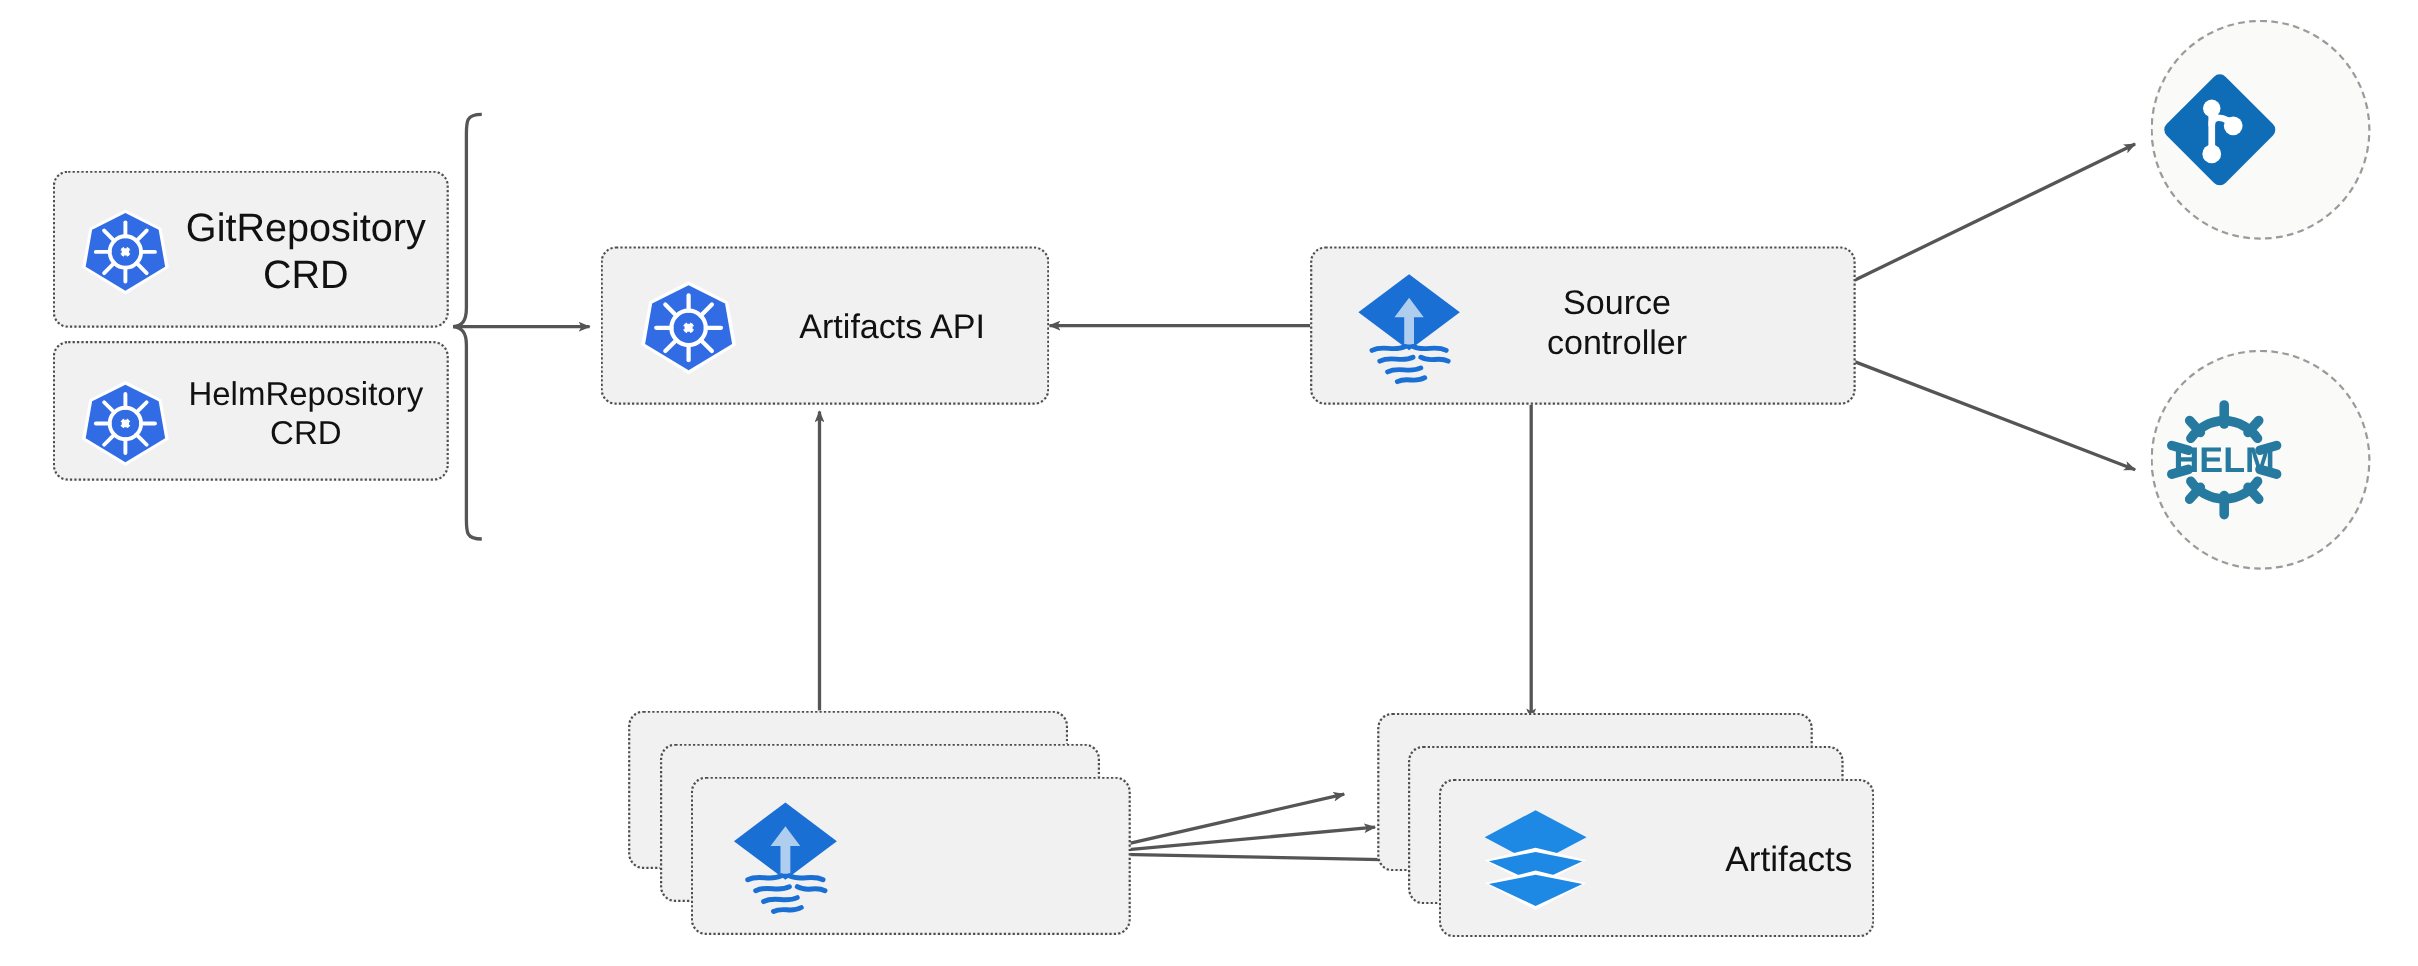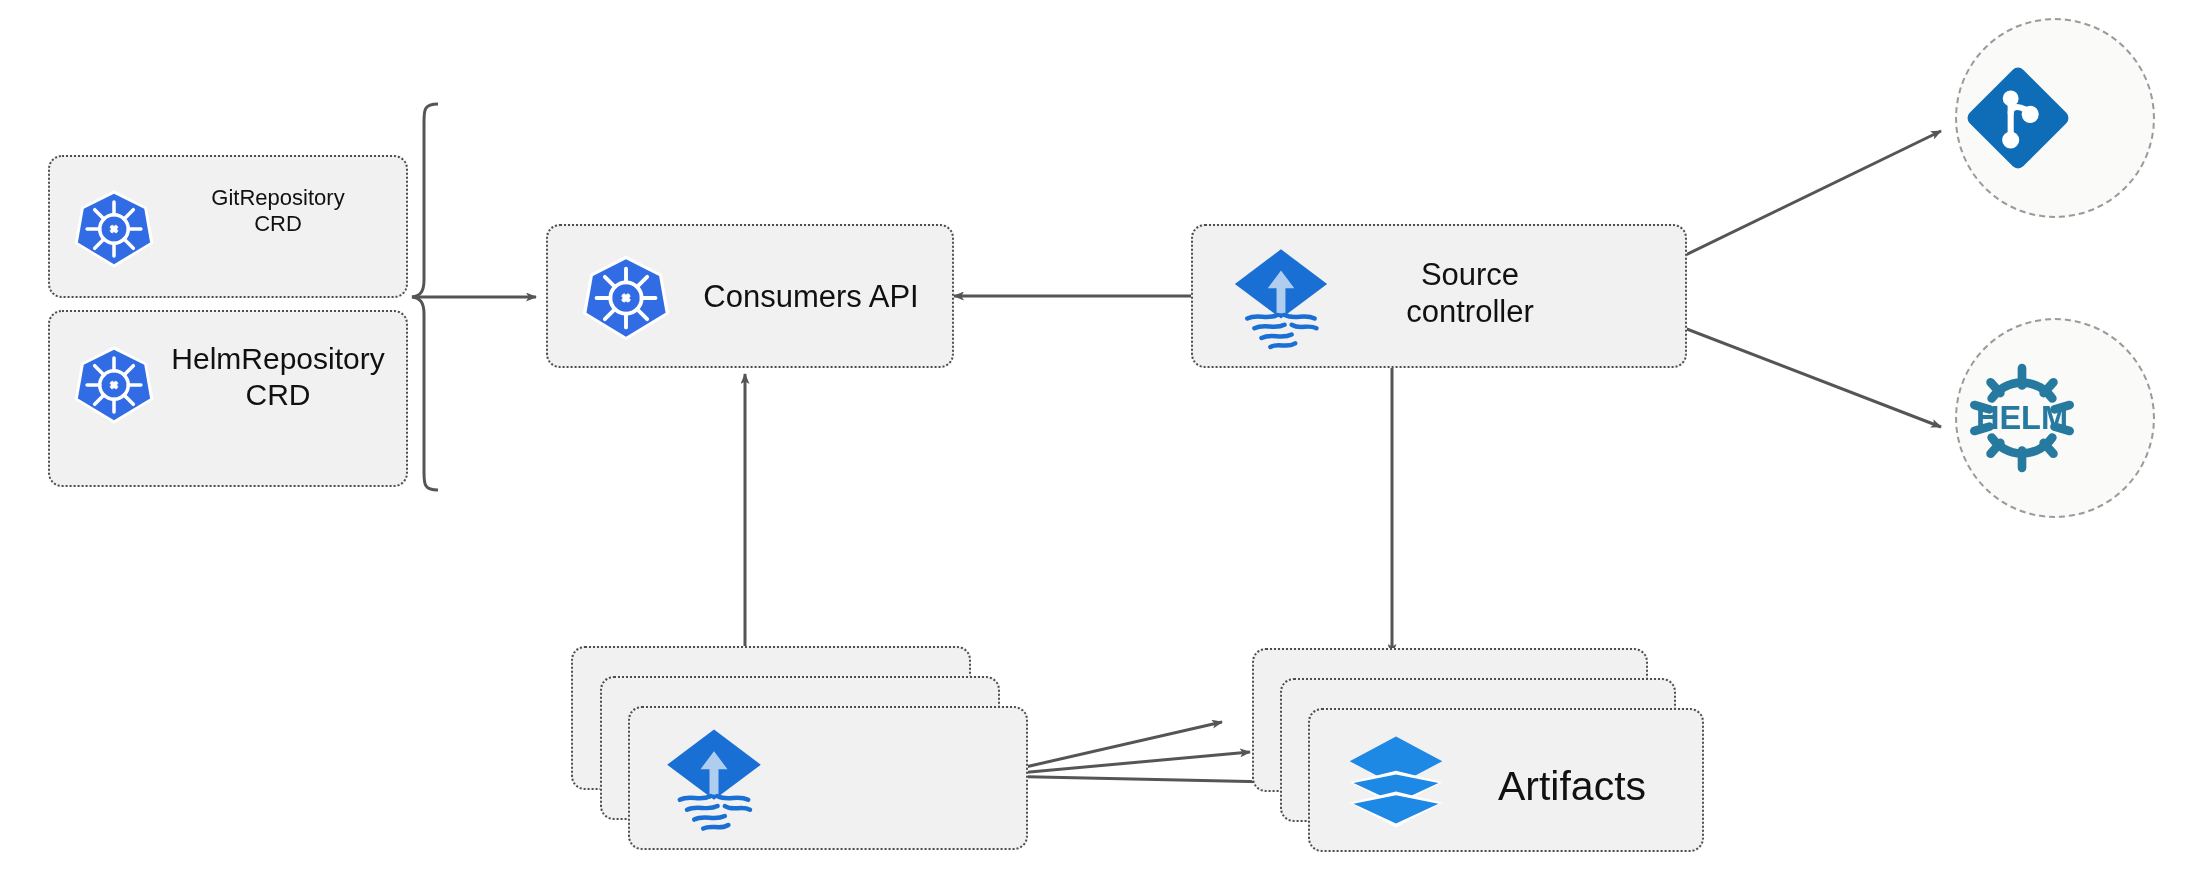--- a/index.html
+++ b/index.html
@@ -127,25 +127,25 @@
         </g>
         <circle cx="50" cy="50" r="5.5" fill="#ffffff"></circle>
         <g stroke="#326CE5" stroke-width="3">
           <line x1="50" y1="36" x2="50" y2="46"></line>
           <line x1="50" y1="54" x2="50" y2="64"></line>
           <line x1="36" y1="50" x2="46" y2="50"></line>
           <line x1="54" y1="50" x2="64" y2="50"></line>
         </g>
       </svg>
     </span>
-    <span class="node-label" style="left:112px; top:28px; width:232px; font-size:22px;">GitRepository
+    <span class="node-label" style="left:112px; top:28px; width:232px; font-size:36px;">GitRepository
 CRD</span>
   </div>
 
-  <div class="node" style="left:48px; top:310px; width:360px; height:177px;">
+  <div class="node" style="left:48px; top:310px; width:360px; height:127px;">
     <span class="node-icon" style="left:22px; top:31px; width:84px; height:84px;">
       <svg viewBox="0 0 100 100" width="84" height="84">
         <polygon points="50,4 89,24 97,67 50,96 3,67 11,24" fill="#ffffff"></polygon>
         <polygon points="50,8 86,26 93,66 50,92 7,66 14,26" fill="#326CE5"></polygon>
         <g fill="none" stroke="#ffffff" stroke-width="4.2" stroke-linecap="round">
           <circle cx="50" cy="50" r="17"></circle>
           <line x1="50" y1="18" x2="50" y2="33"></line>
           <line x1="50" y1="67" x2="50" y2="82"></line>
           <line x1="18" y1="50" x2="33" y2="50"></line>
           <line x1="67" y1="50" x2="82" y2="50"></line>
@@ -185,21 +185,21 @@
         </g>
         <circle cx="50" cy="50" r="5.5" fill="#ffffff"></circle>
         <g stroke="#326CE5" stroke-width="3">
           <line x1="50" y1="36" x2="50" y2="46"></line>
           <line x1="50" y1="54" x2="50" y2="64"></line>
           <line x1="36" y1="50" x2="46" y2="50"></line>
           <line x1="54" y1="50" x2="64" y2="50"></line>
         </g>
       </svg>
     </span>
-    <span class="node-label" style="left:132px; top:52px; width:262px; font-size:31px;">Consumers API</span>
+    <span class="node-label" style="left:132px; top:52px; width:262px; font-size:31px;">Artifacts API</span>
   </div>
 
   <div class="node" style="left:1191px; top:224px; width:496px; height:144px;">
     <span class="node-icon" style="left:34px; top:18px; width:108px; height:110px;">
       <svg viewBox="0 0 120 124" width="108" height="110">
         <polygon points="60,6 112,45 60,84 8,45" fill="#1A6FD4"></polygon>
         <path d="M60,30 L75,50 L65,50 L65,78 L55,78 L55,50 L45,50 Z" fill="#AFCDEF"></path>
         <g stroke="#1A6FD4" stroke-width="5" fill="none" stroke-linecap="round">
           <path d="M22,84 C34,78 44,86 56,80"></path>
           <path d="M64,80 C76,86 86,78 98,84"></path>
@@ -275,16 +275,16 @@
   <div class="node" style="left:1308px; top:708px; width:396px; height:144px;">
     <span class="node-icon" style="left:34px; top:22px; width:104px; height:100px;">
       <svg viewBox="0 0 110 104" width="104" height="100">
         <polygon points="55,4 104,30 55,56 6,30" fill="#1E88E5"></polygon>
         <polygon points="55,40 104,52 55,78 6,52" fill="#ffffff"></polygon>
         <polygon points="55,44 100,53 55,74 10,53" fill="#1E88E5"></polygon>
         <polygon points="55,62 104,74 55,100 6,74" fill="#ffffff"></polygon>
         <polygon points="55,66 100,75 55,96 10,75" fill="#1E88E5"></polygon>
       </svg>
     </span>
-    <span class="node-label" style="left:150px; top:52px; width:224px; font-size:41px;">Artifacts</span>
+    <span class="node-label" style="left:150px; top:52px; width:224px; font-size:32px;text-align:right;">Artifacts</span>
   </div>
 
 </div>
 
 </body></html>

